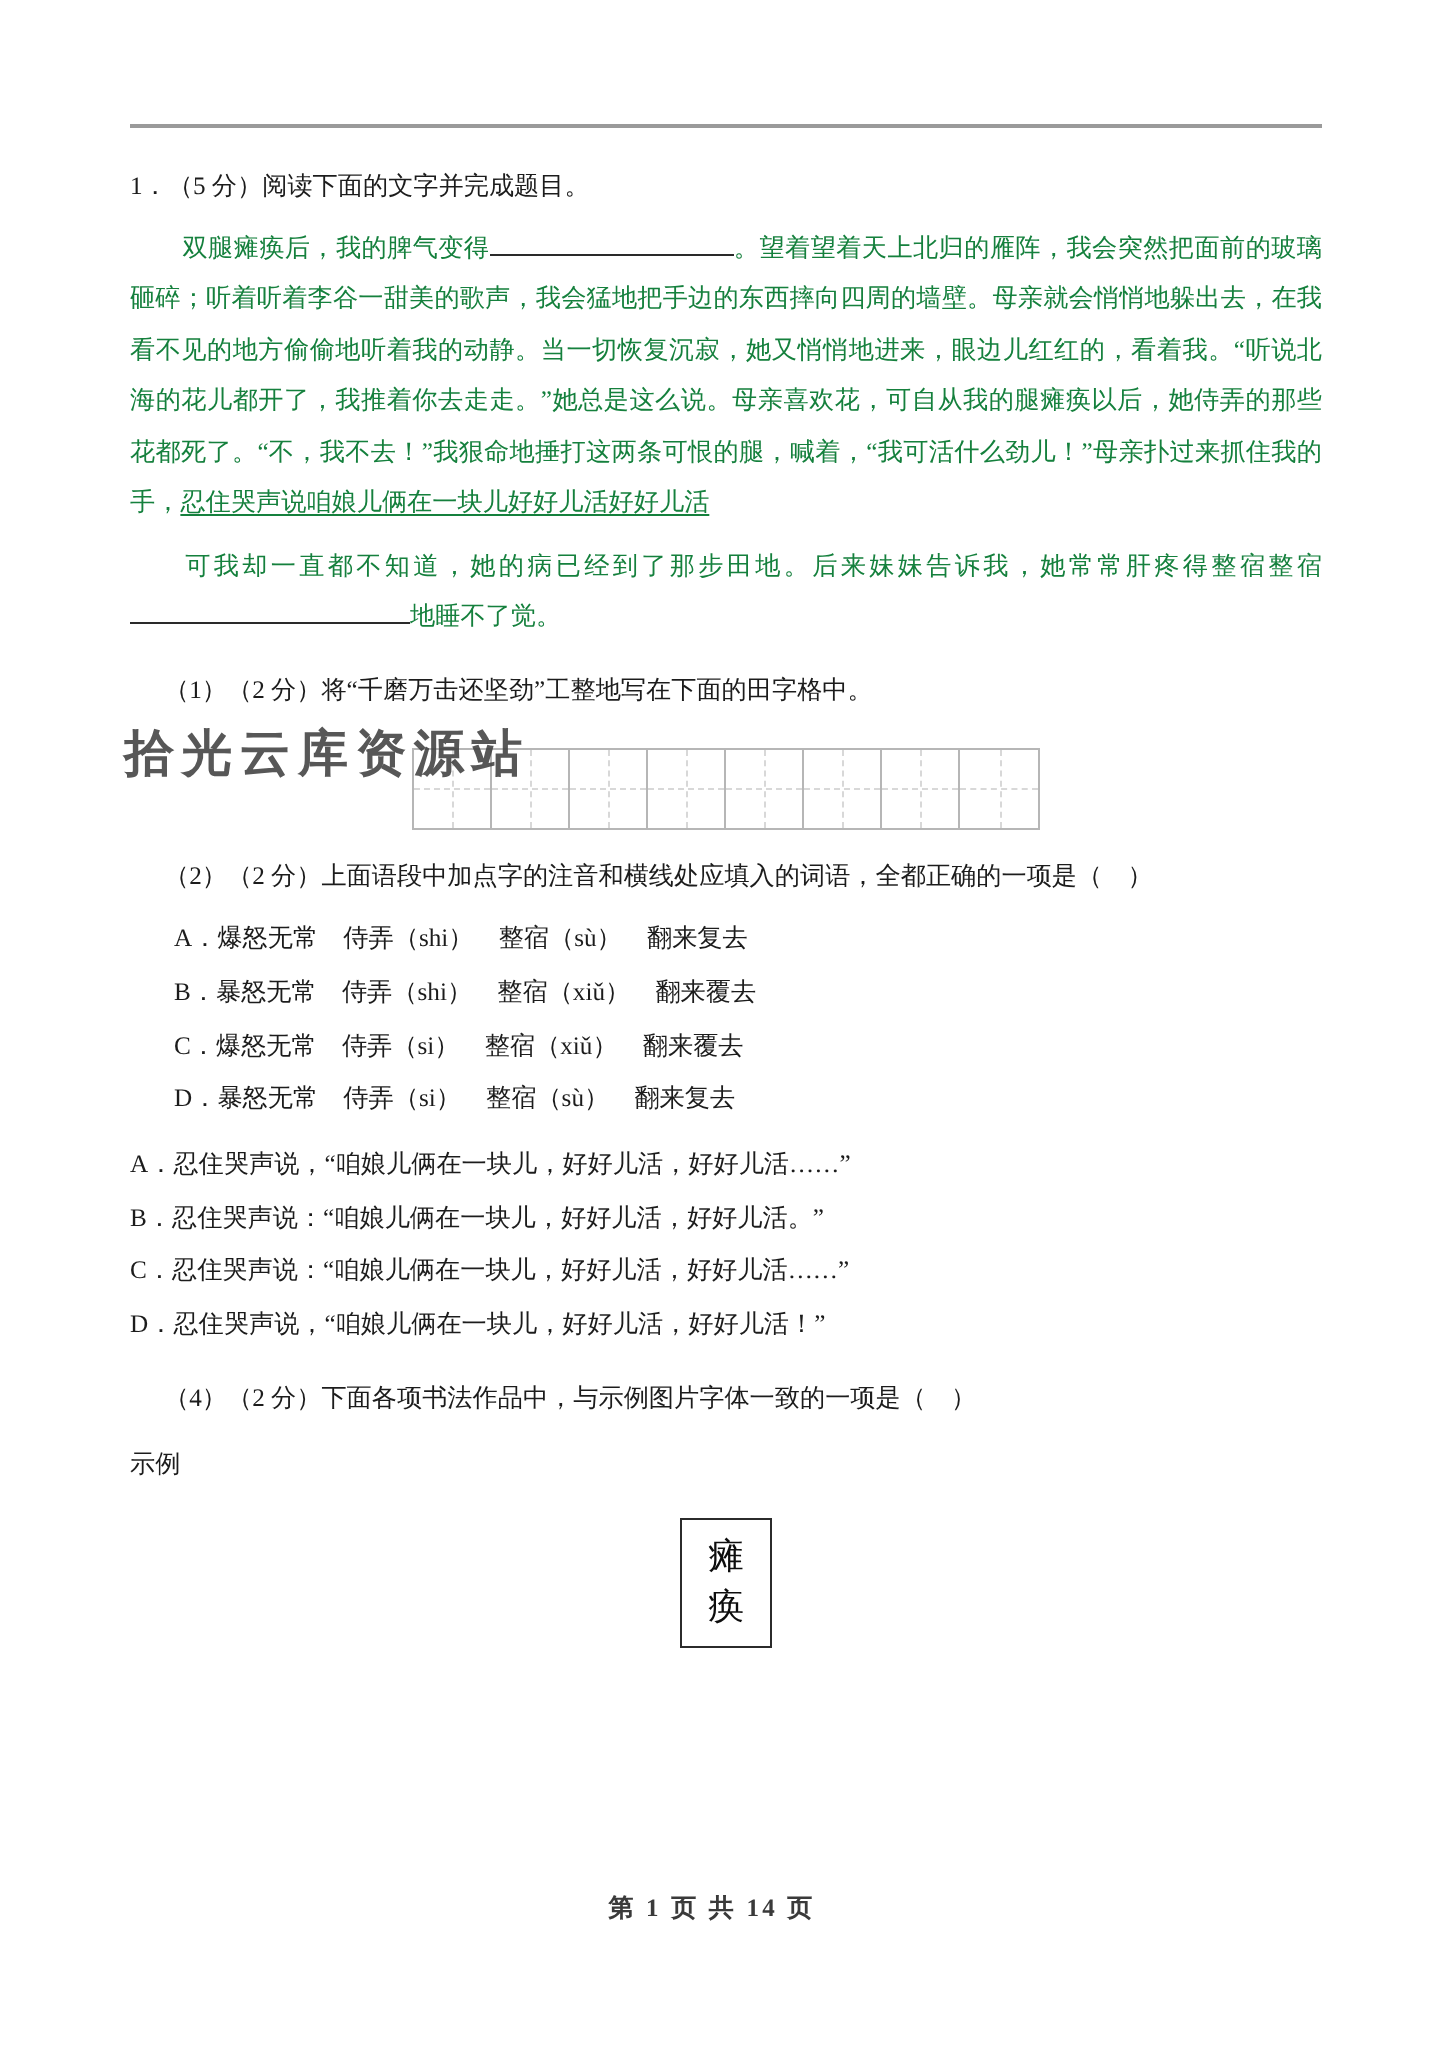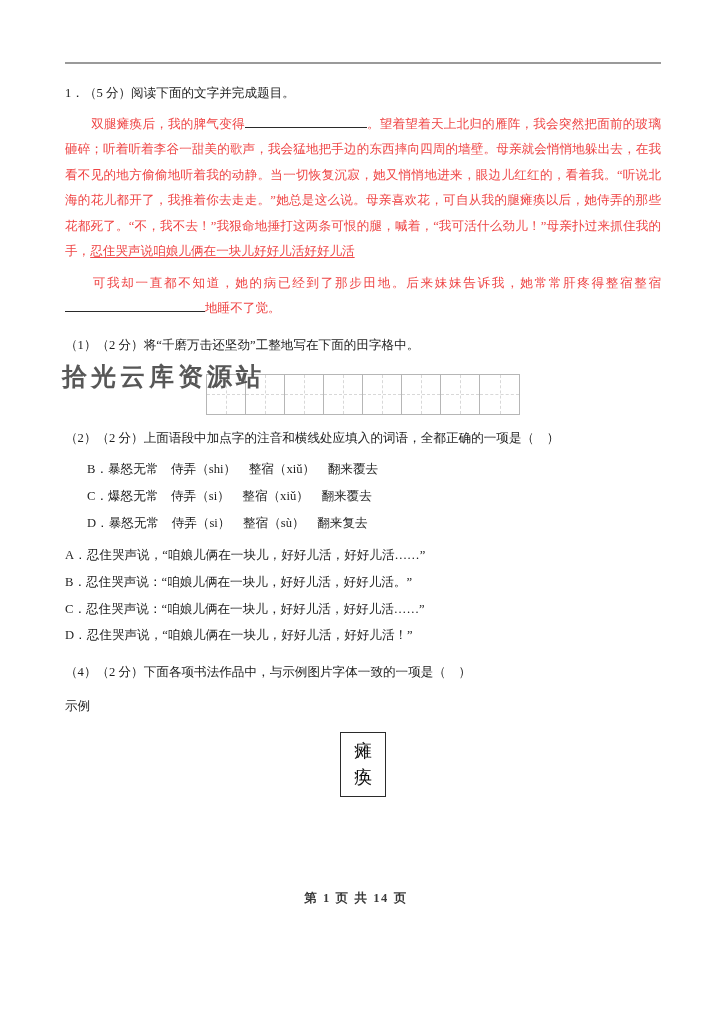--- a/index.html
+++ b/index.html
@@ -82,39 +82,39 @@
     margin: 9px 0 0 0;
     color: #1c1c1c;
   }
 
   .passage {
     font-size: 12.6px;
     line-height: 2.03;
     margin: 6px 0 0 0;
     text-align: justify;
     text-justify: inter-character;
-    color: #ef4444;
+    color: #15803d;
     position: relative;
   }
   .passage .indent { display: inline-block; width: 26px; }
 
   .blank-inline {
     display: inline-block;
     border-bottom: 1px solid #2a2a2a;
     vertical-align: baseline;
   }
   .blank-w1 { width: 122px; }
   .blank-w2 { width: 140px; }
 
   .u-line { text-decoration: underline; text-underline-offset: 2px; }
 
   .sub-q {
     font-size: 12.6px;
     line-height: 1.95;
-    margin: 11px 0 0 0;
+    margin: 11px 0 0 17px;
     color: #1c1c1c;
   }
 
   .options {
     margin: 6px 0 0 0;
   }
   .opt {
     font-size: 12.6px;
     line-height: 2.12;
     color: #1c1c1c;
@@ -185,21 +185,21 @@
     color: #404040;
     opacity: 0.88;
     font-family: "Liberation Sans", "DejaVu Sans", sans-serif;
     pointer-events: none;
     white-space: nowrap;
   }
 
   .footer {
     position: absolute;
     left: 0;
-    top: 890px;
+    top: 946px;
     width: 712px;
     text-align: center;
     font-size: 12.5px;
     font-weight: bold;
     letter-spacing: 1.6px;
     color: #3a3a3a;
   }
 </style>
 </head>
 <body>
@@ -232,20 +232,21 @@
         <div class="tzg-cell"></div>
         <div class="tzg-cell"></div>
         <div class="tzg-cell"></div>
         <div class="tzg-cell"></div>
         <div class="tzg-cell"></div>
       </div>
     </div>
 
     <div class="sub-q">（2）（2 分）上面语段中加点字的注音和横线处应填入的词语，全都正确的一项是（　）</div>
     <div class="options">
+      <div class="opt indented">A．爆怒无常　侍弄（shi）　整宿（sù）　翻来复去</div>
       <div class="opt indented">B．暴怒无常　侍弄（shi）　整宿（xiǔ）　翻来覆去</div>
       <div class="opt indented">C．爆怒无常　侍弄（si）　整宿（xiǔ）　翻来覆去</div>
       <div class="opt indented">D．暴怒无常　侍弄（si）　整宿（sù）　翻来复去</div>
     </div>
 
     <div class="options">
       <div class="opt">A．忍住哭声说，“咱娘儿俩在一块儿，好好儿活，好好儿活……”</div>
       <div class="opt">B．忍住哭声说：“咱娘儿俩在一块儿，好好儿活，好好儿活。”</div>
       <div class="opt">C．忍住哭声说：“咱娘儿俩在一块儿，好好儿活，好好儿活……”</div>
       <div class="opt">D．忍住哭声说，“咱娘儿俩在一块儿，好好儿活，好好儿活！”</div>

